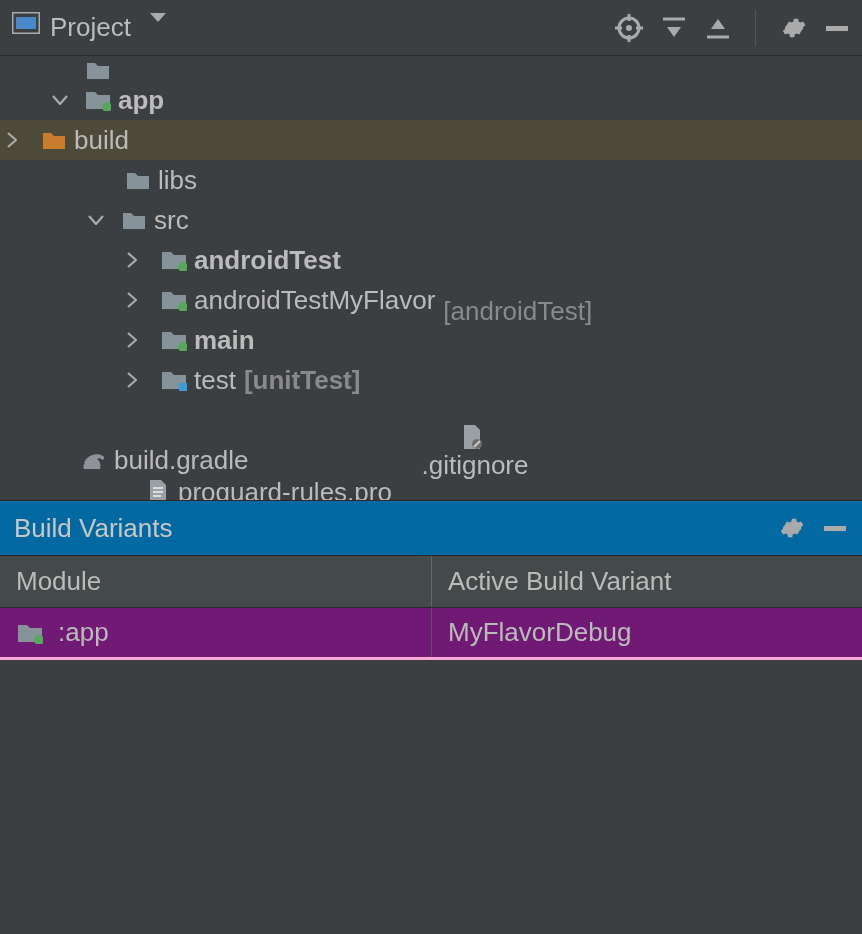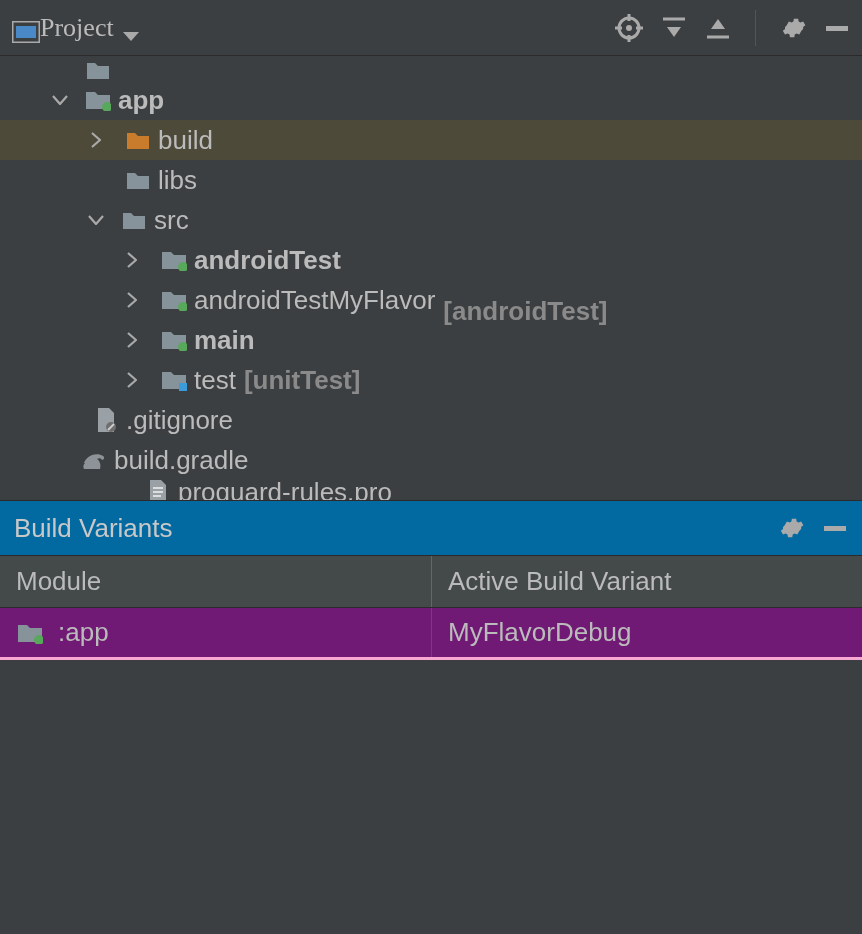--- a/index.html
+++ b/index.html
@@ -19,23 +19,23 @@
   .toolbar {
     display: flex;
     align-items: center;
     height: 56px;
     background: #3c3f41;
     padding: 0 12px;
     border-bottom: 1px solid #2b2b2b;
   }
   .toolbar .left {
     display: flex;
-    align-items: flex-end;
+    align-items: flex-start;
+    gap: 10px;
     flex: 1;
-    font-family: Liberation Serif, serif;
   }
   .toolbar .right {
     display: flex;
     align-items: center;
     gap: 18px;
   }
   .title-text { color: #bbbbbb; font-weight: 400; }
   .icon { display:inline-flex; align-items:center; justify-content:center; }
   .icon svg { display:block; }
   .iconbtn { cursor: pointer; }
@@ -182,21 +182,21 @@
     <span style="width:12px;"></span>
     <span class="node-icon">
       <svg width="26" height="22">
           <path d="M1 3h9l3 3h12v14H1z" fill="#87939a"></path>
           <circle cx="22" cy="18" r="5" fill="#58a85b"></circle>
         </svg>
     </span>
     <span class="node-label bold">app</span>
   </div>
 
-  <div class="row selected" style="padding-left:84px;">
+  <div class="row selected" style="">
     <span class="arrow">
       <svg width="10" height="16">
           <path d="M1 1 L9 8 L1 15" fill="none" stroke="#aaa" stroke-width="2.2"></path>
         </svg>
     </span>
     <span style="width:16px;"></span>
     <span class="node-icon">
       <svg width="24" height="20">
           <path d="M1 3h8l3 3h11v13H1z" fill="#c97c2b"></path>
         </svg>
@@ -253,21 +253,21 @@
         </svg>
     </span>
     <span style="width:16px;"></span>
     <span class="node-icon">
       <svg width="26" height="22">
           <path d="M1 3h9l3 3h12v14H1z" fill="#87939a"></path>
           <circle cx="22" cy="18" r="5" fill="#58a85b"></circle>
         </svg>
     </span>
     <span class="node-label">androidTestMyFlavor</span>
-    <span class="node-hint bold" style="font-weight:700;margin-top:22px;">[androidTest]</span>
+    <span class="node-hint bold" style="font-weight:400;margin-top:22px;">[androidTest]</span>
   </div>
 
   <div class="row" style="padding-left:120px;">
     <span class="arrow">
       <svg width="10" height="16">
           <path d="M1 1 L9 8 L1 15" fill="none" stroke="#aaa" stroke-width="2.2"></path>
         </svg>
     </span>
     <span style="width:16px;"></span>
     <span class="node-icon">
@@ -289,21 +289,21 @@
     <span class="node-icon">
       <svg width="26" height="22">
           <path d="M1 3h9l3 3h12v14H1z" fill="#87939a"></path>
           <rect x="18" y="14" width="9" height="9" fill="#3b9cd9"></rect>
         </svg>
     </span>
     <span class="node-label">test</span>
     <span class="node-hint" style="font-weight:600;color:#8a8a8a;">[unitTest]</span>
   </div>
 
-  <div class="row" style="padding-left:68px;">
+  <div class="row" style="padding-left:88px;flex-direction:column;">
     <span class="arrow"></span>
     <span class="node-icon">
       <svg width="22" height="26">
           <path d="M3 1h11l5 5v19H3z" fill="#9aa1a6"></path>
           <circle cx="16" cy="20" r="5" fill="#6e6e6e"></circle>
           <line x1="13" y1="23" x2="19" y2="17" stroke="#ccc" stroke-width="2"></line>
         </svg>
     </span>
     <span class="node-label">.gitignore</span>
   </div>

